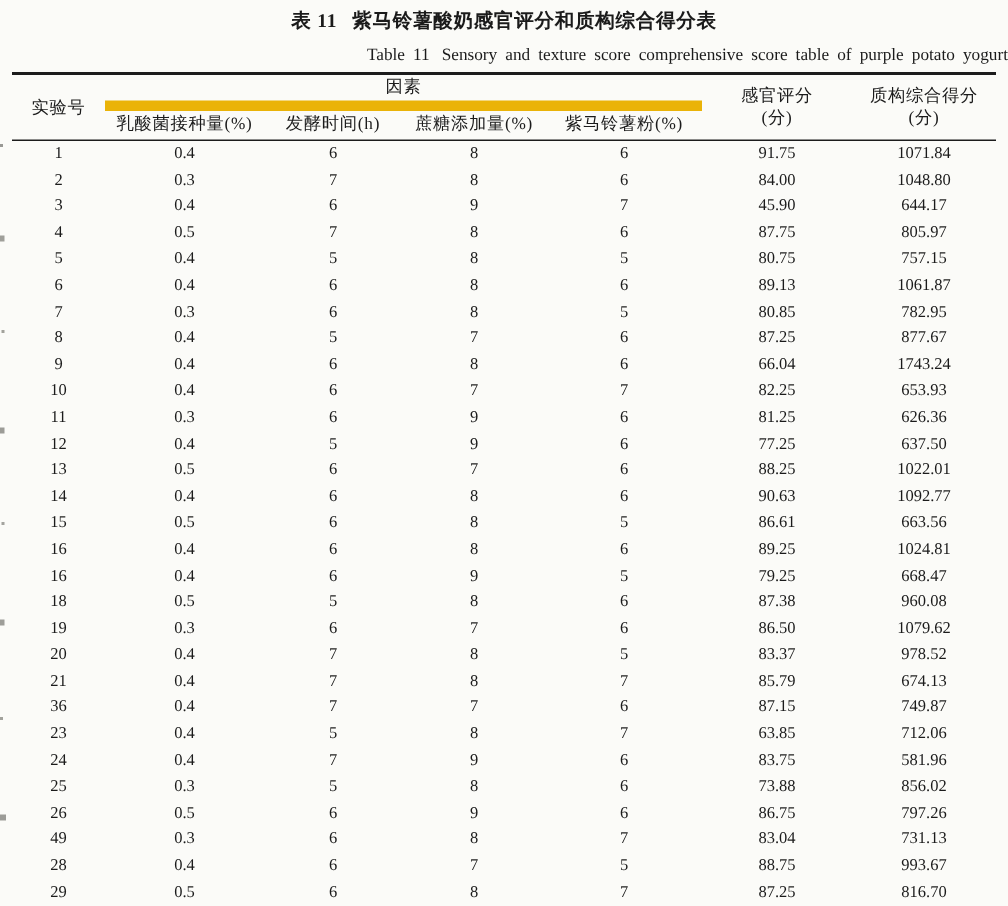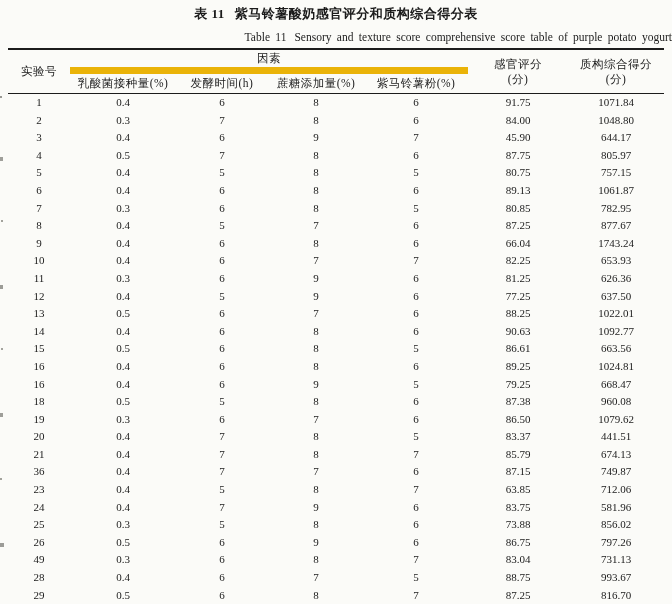--- a/index.html
+++ b/index.html
@@ -295,21 +295,21 @@
         <td>86.50</td>
         <td>1079.62</td>
       </tr>
       <tr>
         <td>20</td>
         <td>0.4</td>
         <td>7</td>
         <td>8</td>
         <td>5</td>
         <td>83.37</td>
-        <td>441.51</td>
+        <td>978.52</td>
       </tr>
       <tr>
         <td>21</td>
         <td>0.4</td>
         <td>7</td>
         <td>8</td>
         <td>7</td>
         <td>85.79</td>
         <td>674.13</td>
       </tr>

